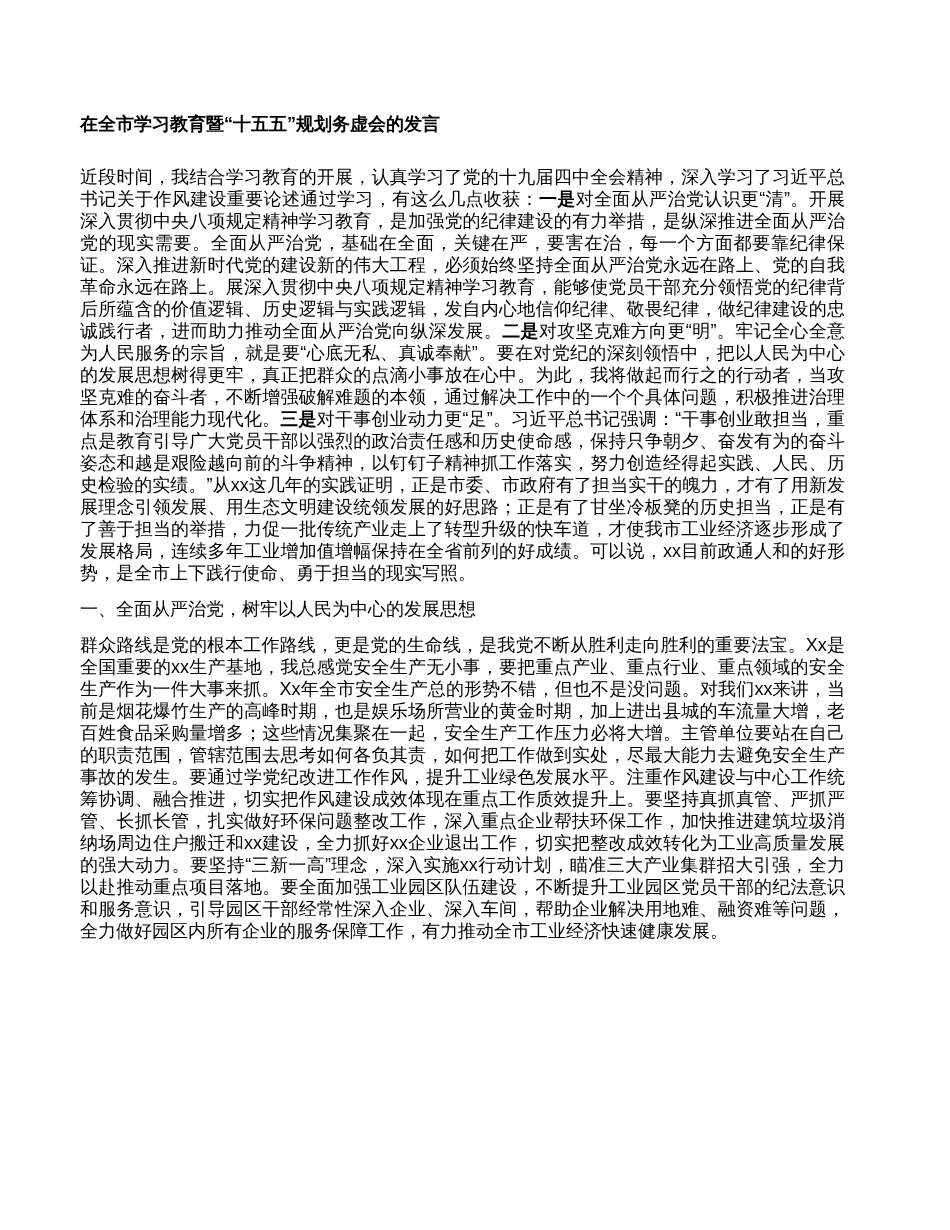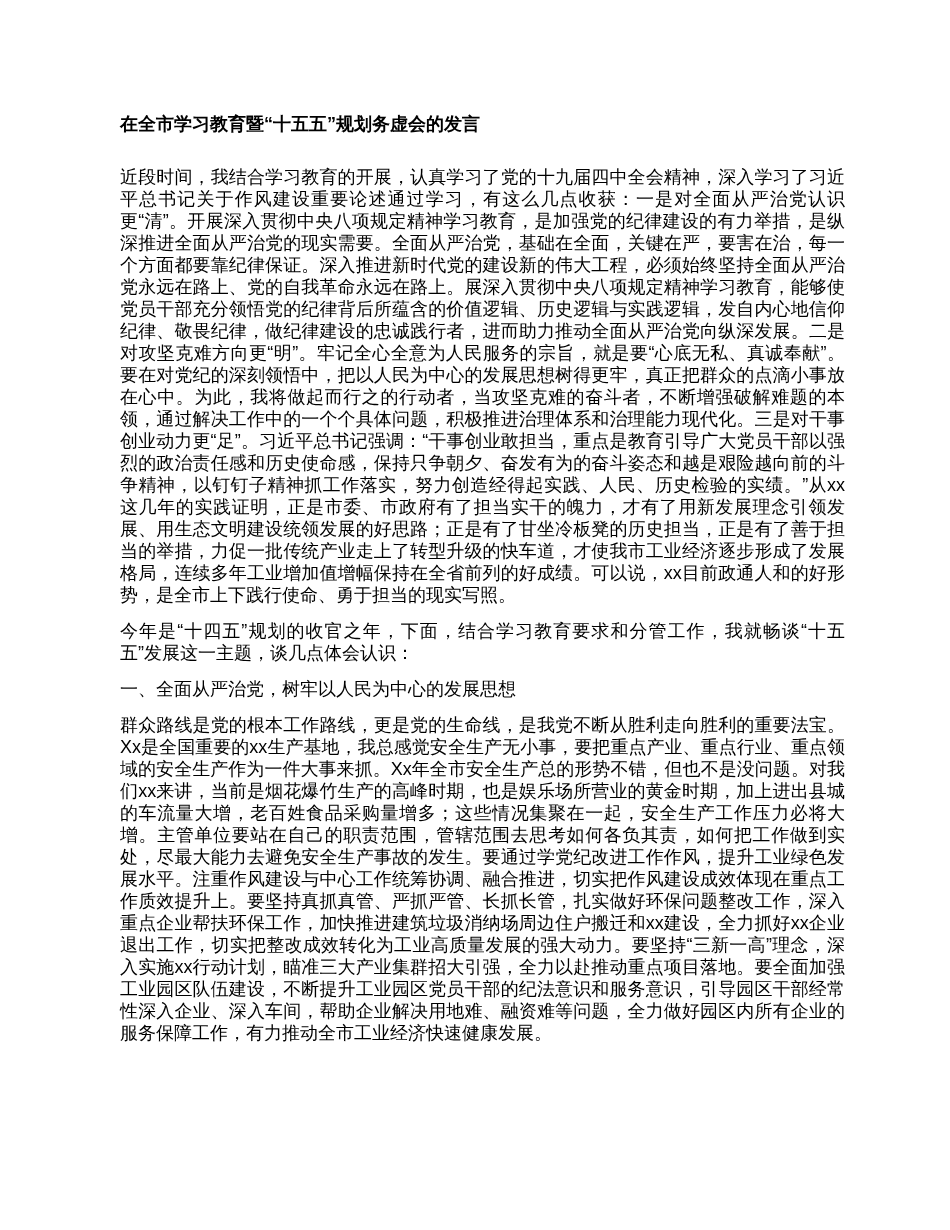--- a/index.html
+++ b/index.html
@@ -12,43 +12,42 @@
     height: 1230px;
     overflow: hidden;
     font-family: "Liberation Sans", sans-serif;
     color: #000000;
   }
   .page {
     box-sizing: border-box;
     width: 950px;
     min-height: 1230px;
     background: #ffffff;
-    padding: 112px 105px 60px 120px;
+    padding: 112px 105px 60px 80px;
   }
   .doc-title {
     font-size: 18px;
     font-weight: bold;
     line-height: 24px;
     margin: 0 0 30px 0;
   }
   .doc-paragraph {
     font-size: 18px;
     line-height: 22px;
     margin: 0 0 14px 0;
     text-align: justify;
     word-break: break-all;
   }
   .doc-paragraph .bold {
-    font-weight: normal;
+    font-weight: bold;
   }
 </style>
 </head>
 <body>
 
 <div class="page">
   <h1 class="doc-title">在全市学习教育暨“十五五”规划务虚会的发言</h1>
   <div id="doc-body">
       <p class="doc-paragraph"><span>近段时间，我结合学习教育的开展，认真学习了党的十九届四中全会精神，深入学习了习近平总书记关于作风建设重要论述通过学习，有这么几点收获：</span><span class="bold">一是</span><span>对全面从严治党认识更“清”。开展深入贯彻中央八项规定精神学习教育，是加强党的纪律建设的有力举措，是纵深推进全面从严治党的现实需要。全面从严治党，基础在全面，关键在严，要害在治，每一个方面都要靠纪律保证。深入推进新时代党的建设新的伟大工程，必须始终坚持全面从严治党永远在路上、党的自我革命永远在路上。展深入贯彻中央八项规定精神学习教育，能够使党员干部充分领悟党的纪律背后所蕴含的价值逻辑、历史逻辑与实践逻辑，发自内心地信仰纪律、敬畏纪律，做纪律建设的忠诚践行者，进而助力推动全面从严治党向纵深发展。</span><span class="bold">二是</span><span>对攻坚克难方向更“明”。牢记全心全意为人民服务的宗旨，就是要“心底无私、真诚奉献”。要在对党纪的深刻领悟中，把以人民为中心的发展思想树得更牢，真正把群众的点滴小事放在心中。为此，我将做起而行之的行动者，当攻坚克难的奋斗者，不断增强破解难题的本领，通过解决工作中的一个个具体问题，积极推进治理体系和治理能力现代化。</span><span class="bold">三是</span><span>对干事创业动力更“足”。习近平总书记强调：“干事创业敢担当，重点是教育引导广大党员干部以强烈的政治责任感和历史使命感，保持只争朝夕、奋发有为的奋斗姿态和越是艰险越向前的斗争精神，以钉钉子精神抓工作落实，努力创造经得起实践、人民、历史检验的实绩。”从xx这几年的实践证明，正是市委、市政府有了担当实干的魄力，才有了用新发展理念引领发展、用生态文明建设统领发展的好思路；正是有了甘坐冷板凳的历史担当，正是有了善于担当的举措，力促一批传统产业走上了转型升级的快车道，才使我市工业经济逐步形成了发展格局，连续多年工业增加值增幅保持在全省前列的好成绩。可以说，xx目前政通人和的好形势，是全市上下践行使命、勇于担当的现实写照。</span></p>
-      <p class="doc-paragraph"><span>今年是“十四五”规划的收官之年，下面，结合学习教育要求和分管工作，我就畅谈“十五五”发展这一主题，谈几点体会认识：</span></p>
       <p class="doc-paragraph"><span>一、全面从严治党，树牢以人民为中心的发展思想</span></p>
       <p class="doc-paragraph"><span>群众路线是党的根本工作路线，更是党的生命线，是我党不断从胜利走向胜利的重要法宝。Xx是全国重要的xx生产基地，我总感觉安全生产无小事，要把重点产业、重点行业、重点领域的安全生产作为一件大事来抓。Xx年全市安全生产总的形势不错，但也不是没问题。对我们xx来讲，当前是烟花爆竹生产的高峰时期，也是娱乐场所营业的黄金时期，加上进出县城的车流量大增，老百姓食品采购量增多；这些情况集聚在一起，安全生产工作压力必将大增。主管单位要站在自己的职责范围，管辖范围去思考如何各负其责，如何把工作做到实处，尽最大能力去避免安全生产事故的发生。要通过学党纪改进工作作风，提升工业绿色发展水平。注重作风建设与中心工作统筹协调、融合推进，切实把作风建设成效体现在重点工作质效提升上。要坚持真抓真管、严抓严管、长抓长管，扎实做好环保问题整改工作，深入重点企业帮扶环保工作，加快推进建筑垃圾消纳场周边住户搬迁和xx建设，全力抓好xx企业退出工作，切实把整改成效转化为工业高质量发展的强大动力。要坚持“三新一高”理念，深入实施xx行动计划，瞄准三大产业集群招大引强，全力以赴推动重点项目落地。要全面加强工业园区队伍建设，不断提升工业园区党员干部的纪法意识和服务意识，引导园区干部经常性深入企业、深入车间，帮助企业解决用地难、融资难等问题，全力做好园区内所有企业的服务保障工作，有力推动全市工业经济快速健康发展。</span></p>
     </div>
 </div>
 
 </body></html>

